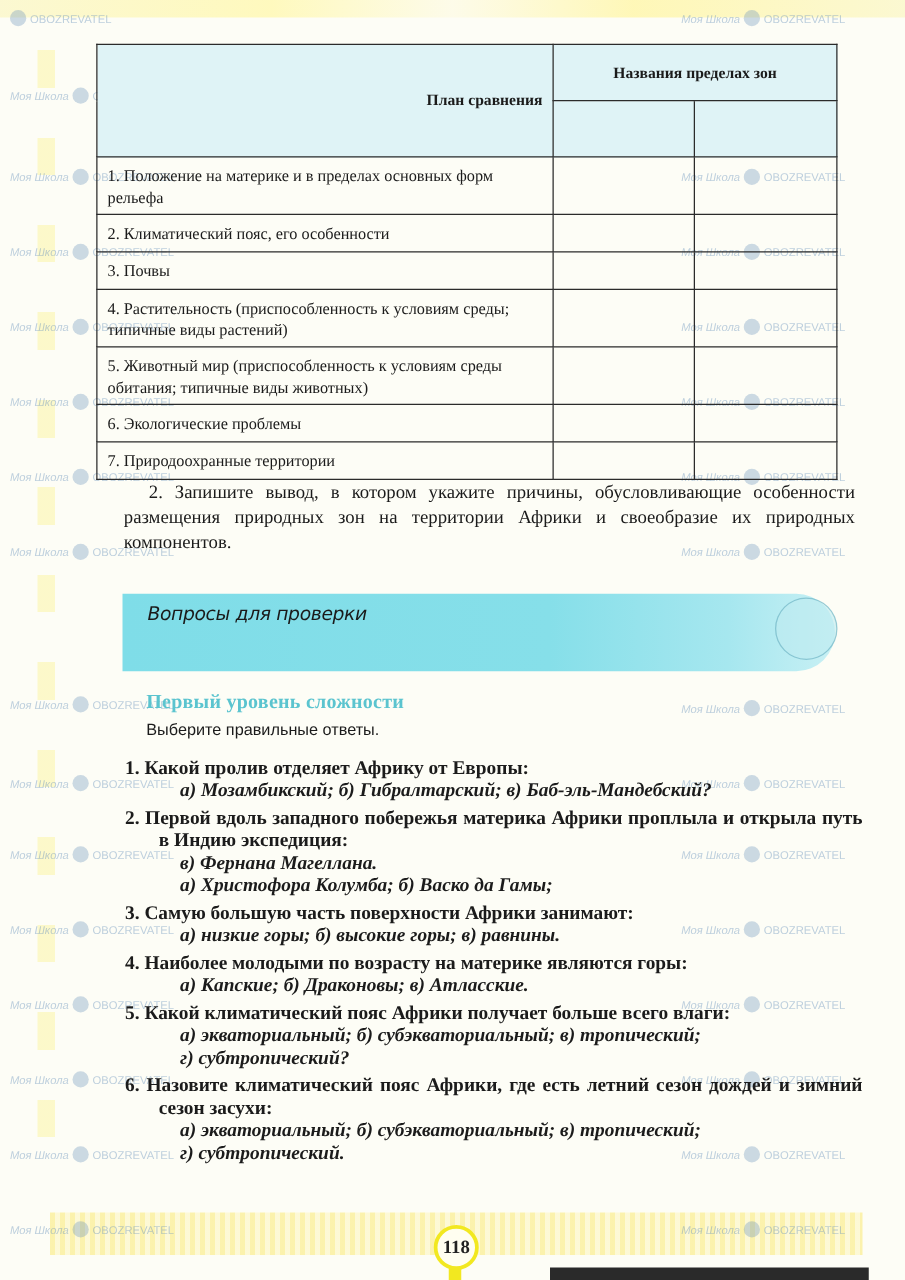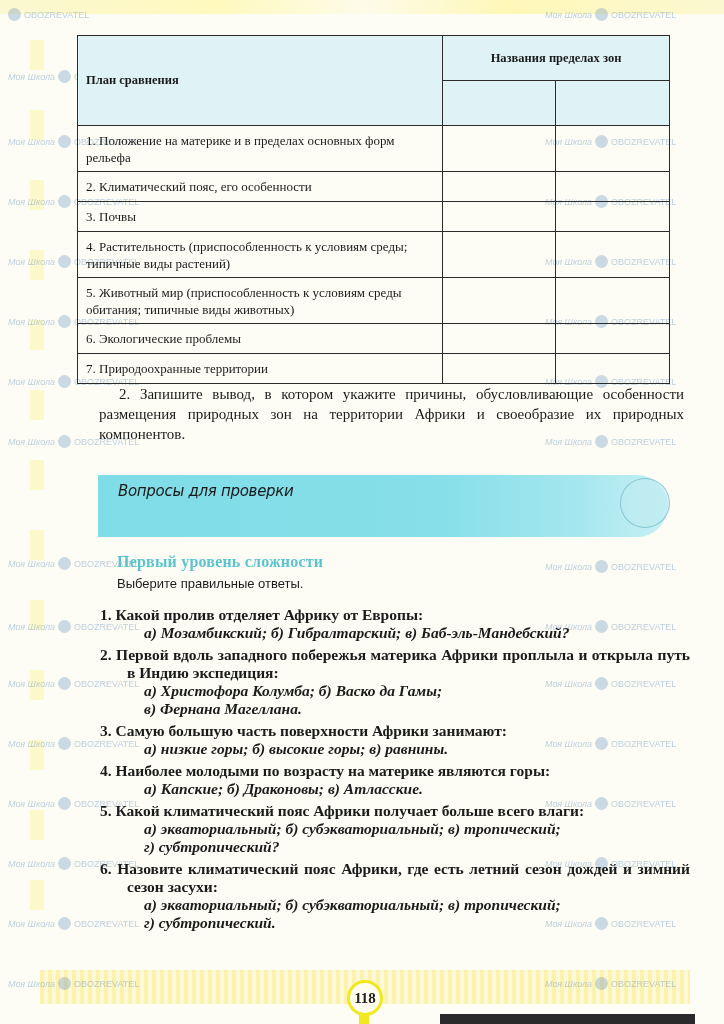--- a/index.html
+++ b/index.html
@@ -50,21 +50,21 @@
 
   
   .cmp-table {
     position:absolute; left:77px; top:35px; width:593px; border-collapse:collapse;
     font-size:13px;
   }
   .cmp-table td, .cmp-table th {
     border:1.3px solid #2b2b2b; padding:3px 8px; vertical-align:middle; line-height:17px;
   }
   .cmp-table th { background:#dff3f6; font-weight:bold; font-size:12.5px; }
-  .cmp-table th.plan { text-align:left; width:340px; }
+  .cmp-table th.plan { text-align:right; width:340px; }
   .cmp-table .zone-cell { width:94px; }
   .cmp-table tr.hdr1 th { height:38px; }
   .cmp-table tr.hdr2 th { height:38px; }
 
   .task2 {
     position:absolute; left:99px; top:384px; width:585px; font-size:15px; line-height:20px;
     text-align:justify; text-indent:20px;
   }
 
   .banner {
@@ -322,22 +322,22 @@
 <div class="level-heading">Первый уровень сложности</div>
 <div class="instruction">Выберите правильные ответы.</div>
 
 <div class="questions">
   <div class="q">
     <span class="q-text">1. Какой пролив отделяет Африку от Европы:</span>
     <span class="q-opts">а) Мозамбикский; б) Гибралтарский; в) Баб-эль-Мандебский?</span>
   </div>
   <div class="q">
     <span class="q-text justify-last">2. Первой вдоль западного побережья материка Африки проплыла и открыла путь в Индию экспедиция:</span>
+    <span class="q-opts">в) Фернана Магеллана.</span>
     <span class="q-opts">а) Христофора Колумба; б) Васко да Гамы;</span>
-    <span class="q-opts">в) Фернана Магеллана.</span>
   </div>
   <div class="q">
     <span class="q-text">3. Самую большую часть поверхности Африки занимают:</span>
     <span class="q-opts">а) низкие горы; б) высокие горы; в) равнины.</span>
   </div>
   <div class="q">
     <span class="q-text">4. Наиболее молодыми по возрасту на материке являются горы:</span>
     <span class="q-opts">а) Капские; б) Драконовы; в) Атласские.</span>
   </div>
   <div class="q">

